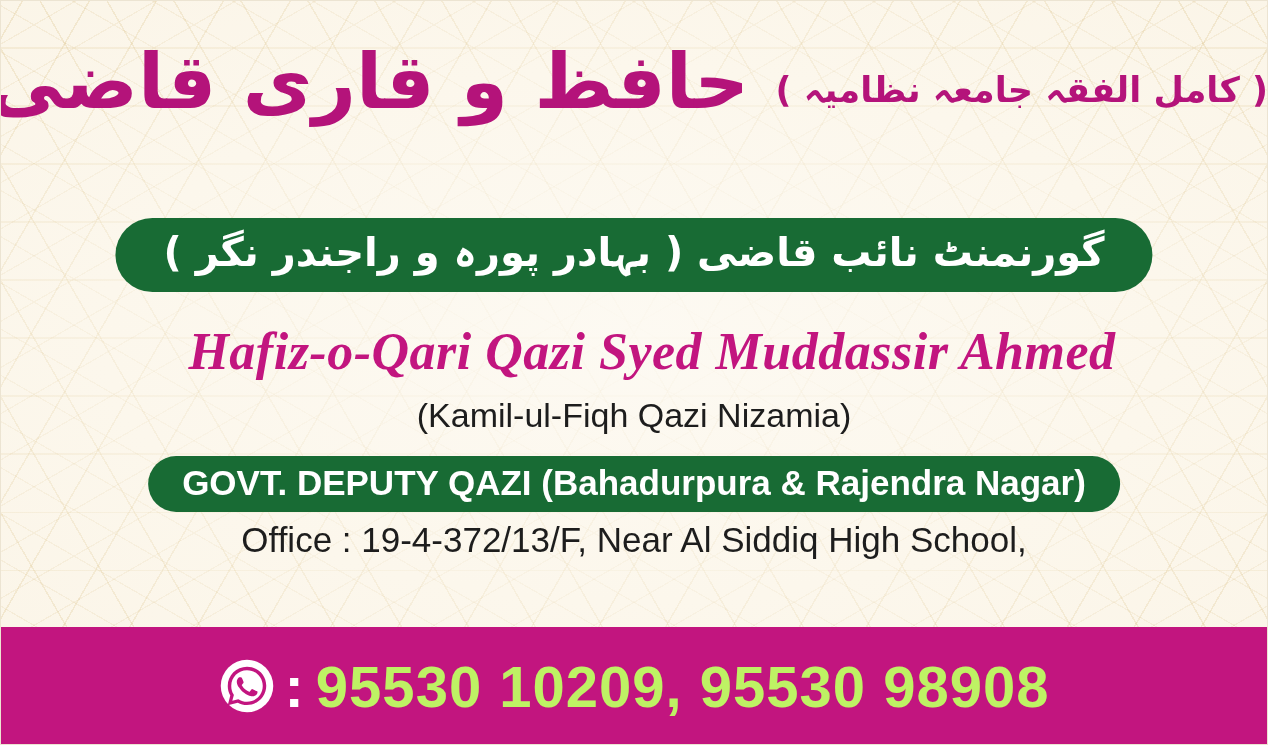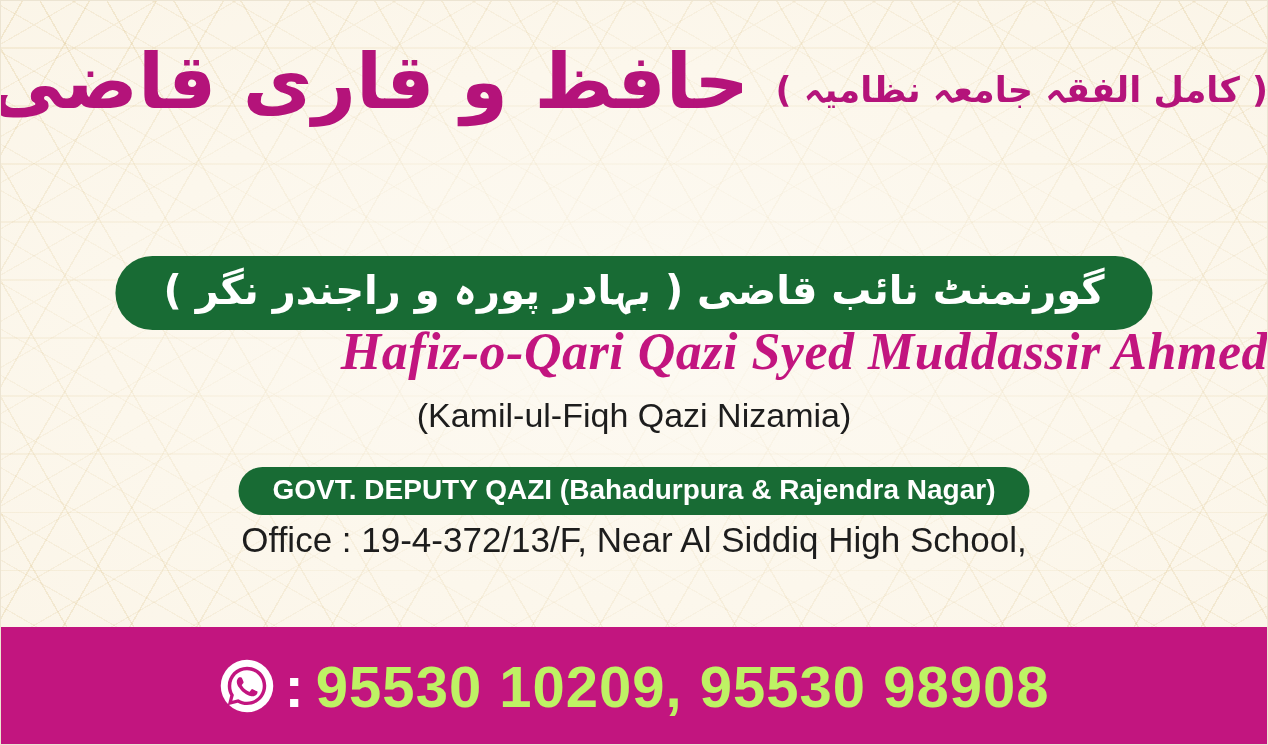--- a/index.html
+++ b/index.html
@@ -83,30 +83,29 @@
     background: #186b34;
     color: #ffffff;
     border-radius: 38px;
     padding: 10px 48px 16px 48px;
     direction: rtl;
     font-family: "DejaVu Sans", sans-serif;
     font-size: 40px;
     font-weight: 700;
     line-height: 1.2;
     white-space: nowrap;
-    margin-top: 38px;
   }
 
   
   .eng-name {
     position: absolute;
     top: 322px;
     left: 0;
     right: 0;
-    text-align: right;
+    text-align: center;
     color: #c2157f;
     font-family: "Liberation Serif", serif;
     font-style: italic;
     font-weight: 700;
     font-size: 52px;
     letter-spacing: 0.5px;
     white-space: nowrap;
     margin-left: 36px;
   }
 
@@ -118,28 +117,28 @@
     text-align: center;
     color: #1d1d1d;
     font-size: 34px;
     font-weight: 400;
     white-space: nowrap;
   }
 
   
   .eng-pill {
     position: absolute;
-    top: 467px;
+    top: 456px;
     left: 50%;
     transform: translateX(-50%);
     background: #186b34;
     color: #ffffff;
     border-radius: 30px;
     padding: 7px 34px 9px 34px;
-    font-size: 28px;
+    font-size: 35px;
     font-weight: 700;
     white-space: nowrap;
   }
   .eng-pill .bold-part { font-weight: 700; }
   .eng-pill .reg-part { font-weight: 600; }
 
   
   .address {
     position: absolute;
     top: 518px;

